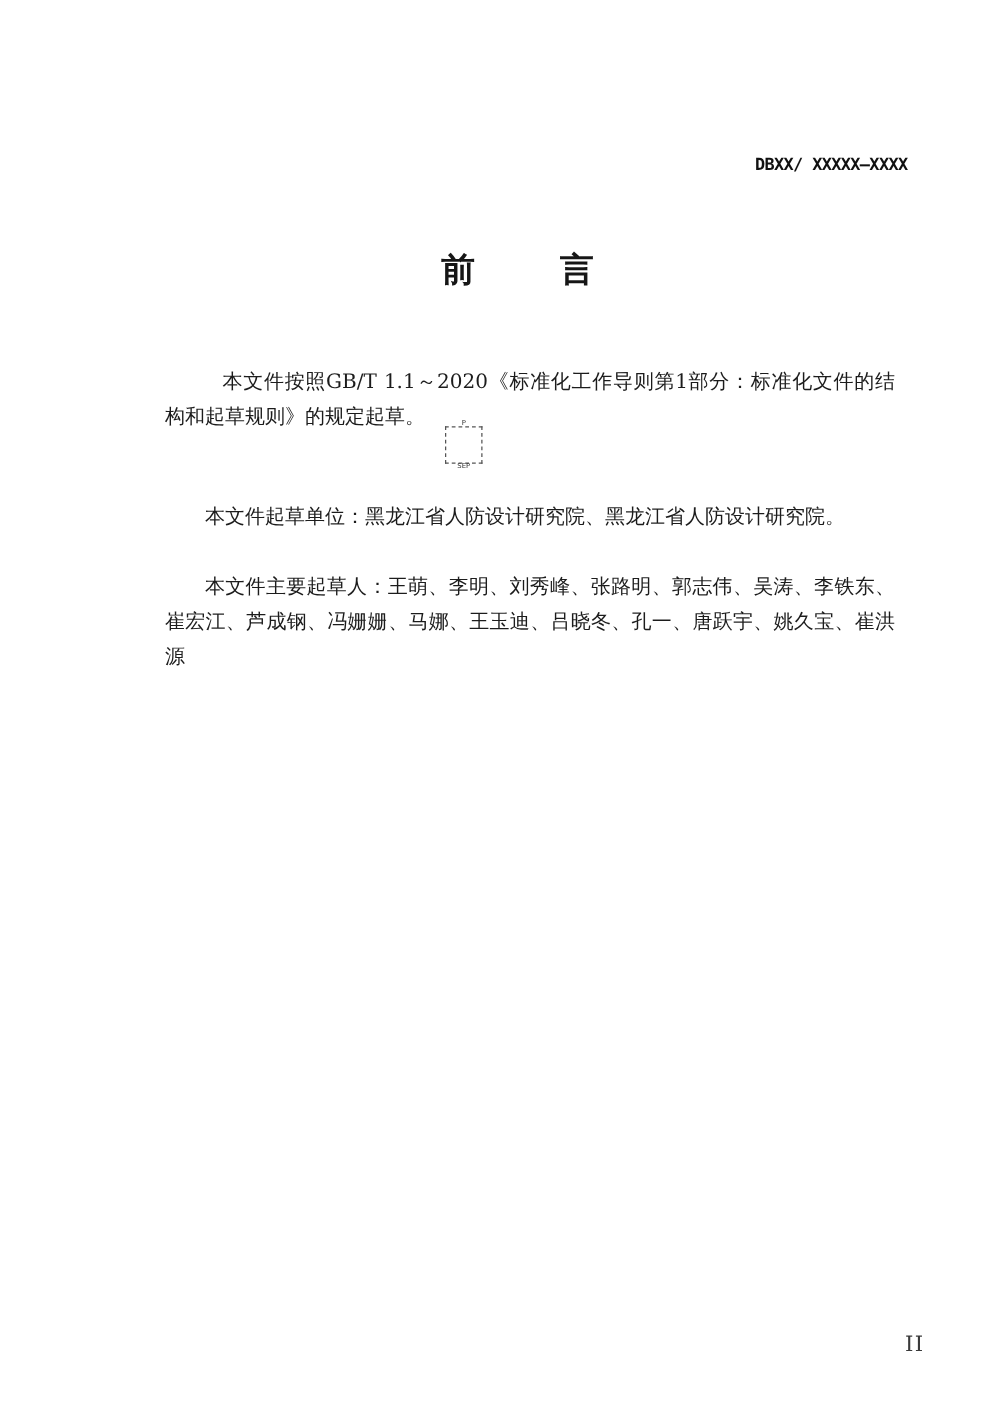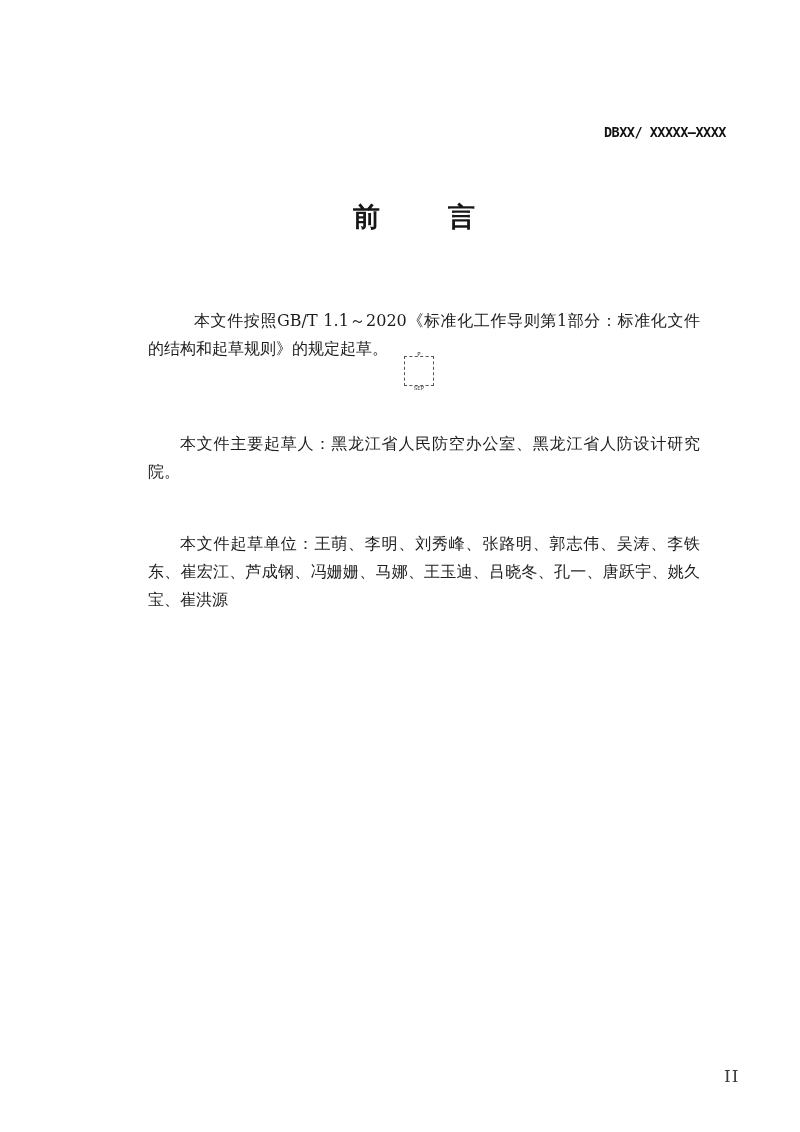--- a/index.html
+++ b/index.html
@@ -47,21 +47,21 @@
     left: 90px;
     top: 249px;
     width: 640px;
     font-size: 16px;
     line-height: 28px;
     text-align: justify;
     color: #1c1c1c;
   }
   .para {
     text-indent: 2em;
-    margin: 16px;
+    margin: 0;
   }
   .sep-mark {
     display: inline-flex;
     flex-direction: column;
     justify-content: center;
     align-items: center;
     width: 16px;
     height: 15px;
     margin-left: 2px;
     border: 1px dashed #555;
@@ -97,20 +97,20 @@
     <span class="t-char1">前</span><span class="t-char2">言</span>
   </div>
 
   <div class="content">
     <p class="para"><span>本文件按照GB/T 1.1～2020《标准化工作导则第1部分：标准化文件的结构和起草规则》的规定起草。</span><span class="sep-mark">
           <span class="sep-line">P</span>
           <span class="sep-line">SEP</span>
         </span></p>
 
 
-    <p class="para">本文件主要起草人：黑龙江省人民防空办公室、黑龙江省人防设计研究院。</p>
+    <p class="para">本文件起草单位：黑龙江省人防设计研究院、黑龙江省人防设计研究院。</p>
 
-    <p class="para">本文件起草单位：王萌、李明、刘秀峰、张路明、郭志伟、吴涛、李铁东、崔宏江、芦成钢、冯姗姗、马娜、王玉迪、吕晓冬、孔一、唐跃宇、姚久宝、崔洪源</p>
+    <p class="para">本文件主要起草人：王萌、李明、刘秀峰、张路明、郭志伟、吴涛、李铁东、崔宏江、芦成钢、冯姗姗、马娜、王玉迪、吕晓冬、孔一、唐跃宇、姚久宝、崔洪源</p>
   </div>
 
   <div class="page-number">II</div>
 
 </div>
 
 </body></html>

